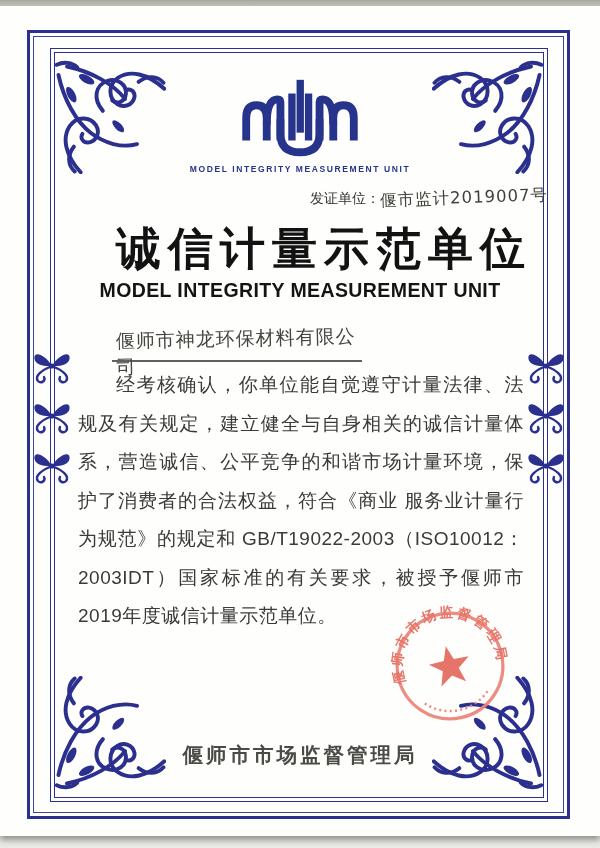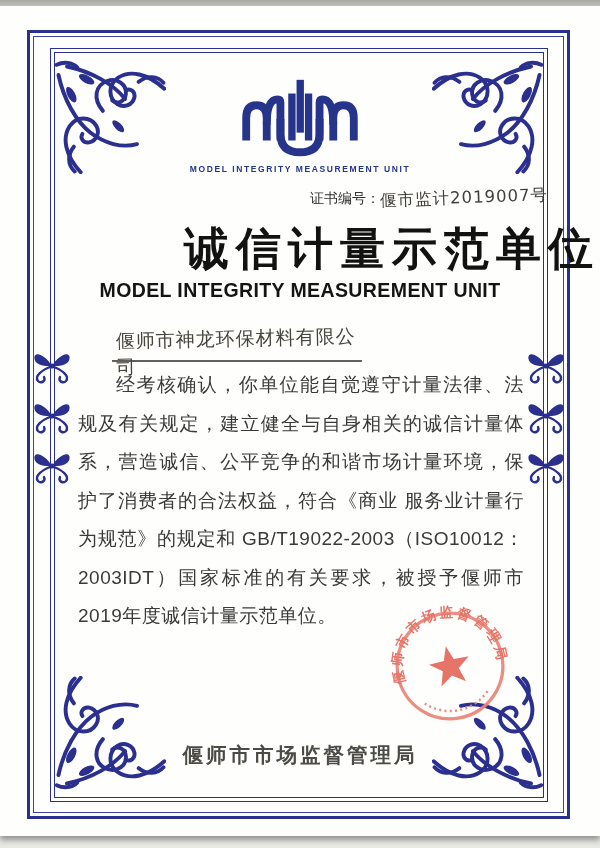--- a/index.html
+++ b/index.html
@@ -40,21 +40,21 @@
   .certno{
     position:absolute;right:52px;top:181px;white-space:nowrap;
     font-size:14px;color:#33322e;font-family:"Liberation Serif","DejaVu Serif",serif;
   }
   .certno .hand{
     display:inline-block;font-size:16.5px;color:#403f39;
     transform:rotate(-2deg);letter-spacing:1px;
     font-family:"DejaVu Sans","Liberation Sans",sans-serif;
   }
   .title-cn{
-    position:absolute;left:0;right:0;top:213px;text-align:right;
+    position:absolute;left:0;right:0;top:213px;text-align:center;
     font-family:"Liberation Serif","DejaVu Serif",serif;
     font-size:45px;font-weight:900;color:#121212;letter-spacing:7px;margin-left:48px;
   }
   .title-en{
     position:absolute;left:0;right:0;top:273px;text-align:center;
     font-size:19.5px;font-weight:800;color:#141414;letter-spacing:.4px;
   }
   
   .recipient{
     position:absolute;left:112px;top:320px;width:250px;height:34px;
@@ -246,21 +246,21 @@
       <g fill="#27348b">
         <rect x="53" y="22" width="7.5" height="48"></rect>
         <rect x="61.5" y="8" width="7.5" height="54"></rect>
         <rect x="70" y="22" width="7.5" height="48"></rect>
       </g>
     </svg>
     <div class="logo-caption">MODEL INTEGRITY MEASUREMENT UNIT</div>
   </div>
 
   <div class="certno">
-    <span>证书编号：</span><span class="hand">偃市监计2019007号</span>
+    <span>发证单位：</span><span class="hand">偃市监计2019007号</span>
   </div>
 
   <div class="title-cn">诚信计量示范单位</div>
   <div class="title-en">MODEL INTEGRITY MEASUREMENT UNIT</div>
 
   <div class="recipient">
     <span class="hand">偃师市神龙环保材料有限公司</span>
   </div>
 
   <div class="body-par">经考核确认，你单位能自觉遵守计量法律、法规及有关规定，建立健全与自身相关的诚信计量体系，营造诚信、公平竞争的和谐市场计量环境，保护了消费者的合法权益，符合《商业 服务业计量行为规范》的规定和 GB/T19022-2003（ISO10012：2003IDT）国家标准的有关要求，被授予偃师市2019年度诚信计量示范单位。</div>

